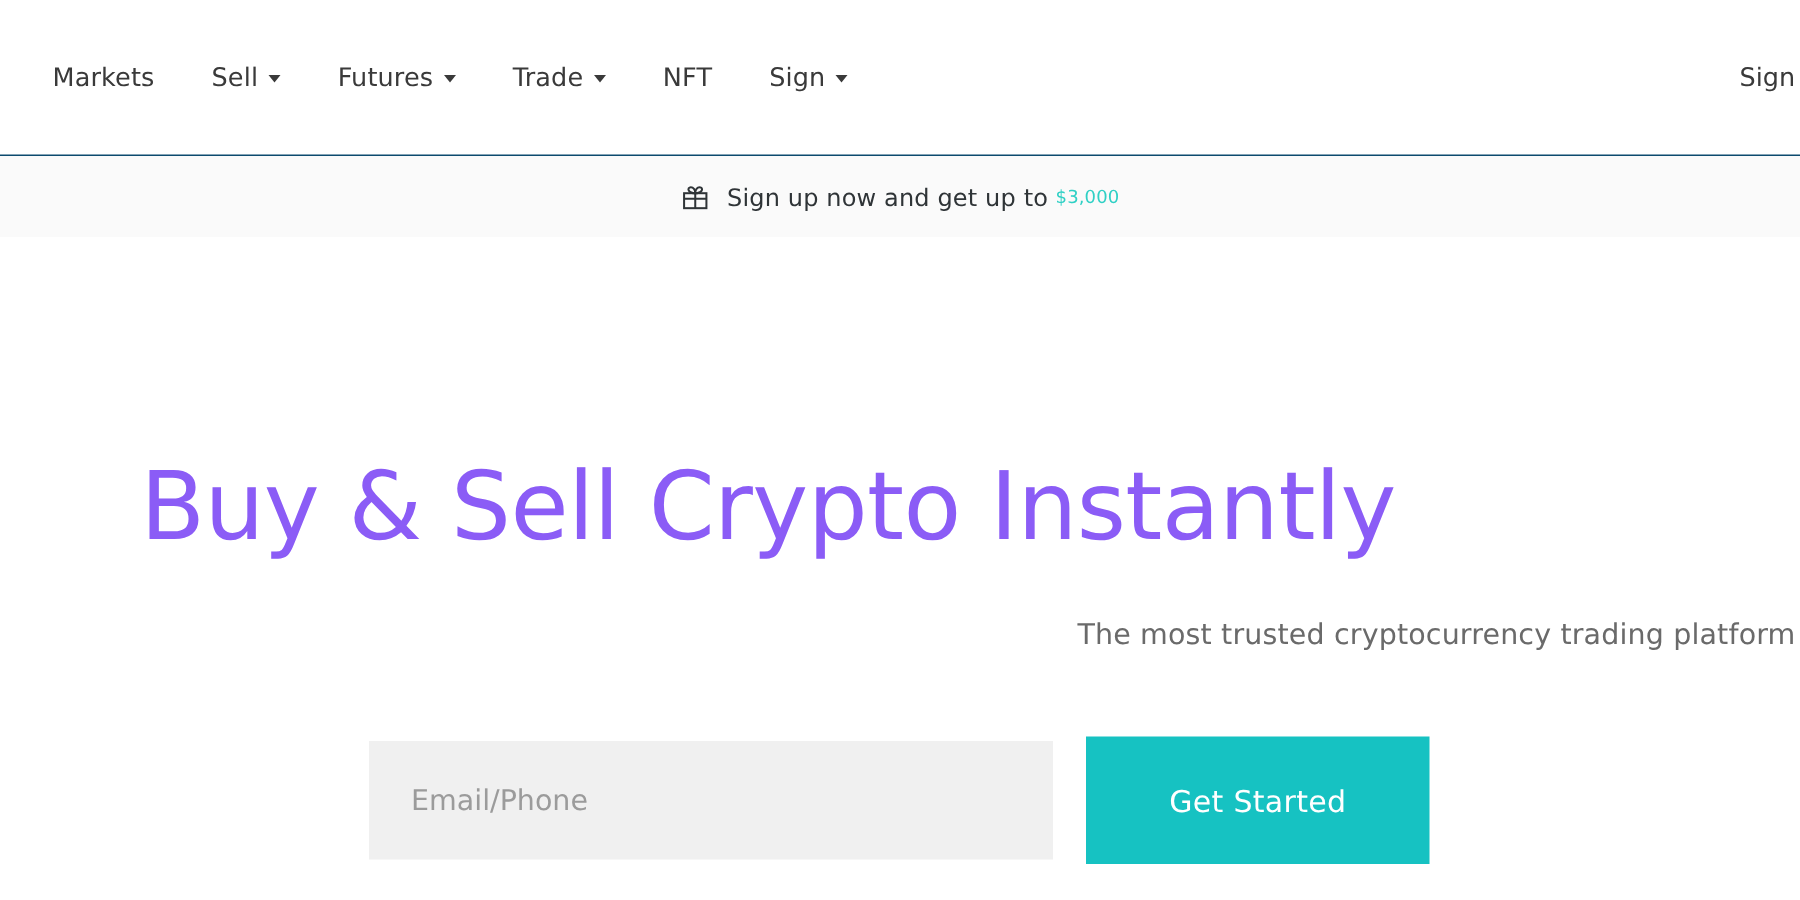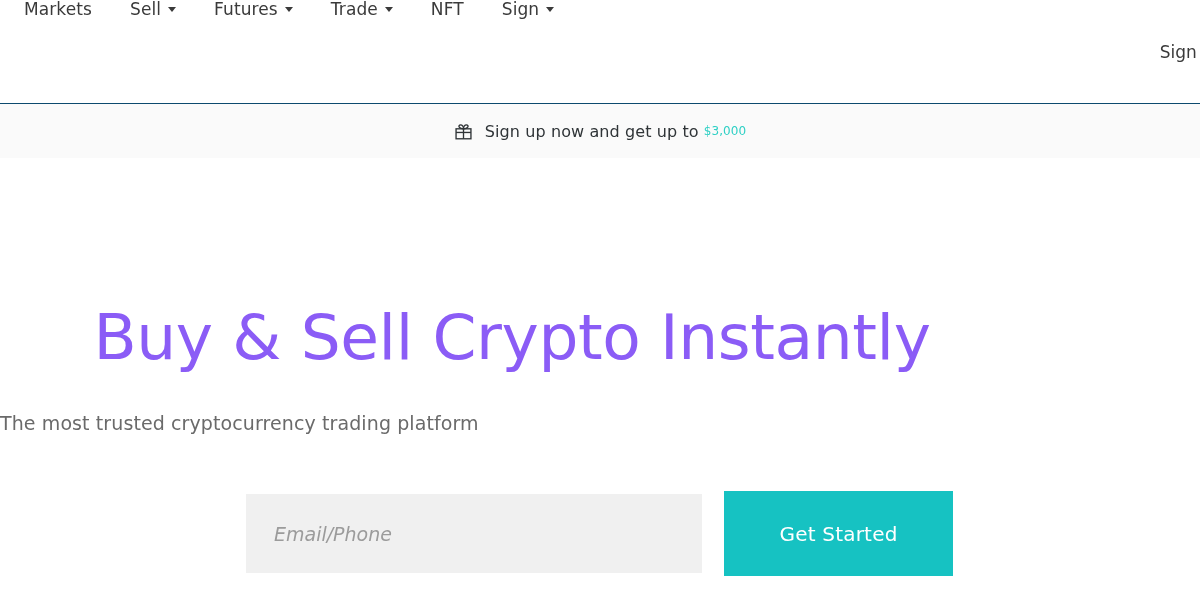--- a/index.html
+++ b/index.html
@@ -11,22 +11,22 @@
   }
   .page { position:relative; width:1200px; height:600px; background:#fff; }
 
   
   .header {
     position:absolute; left:0; top:0; width:1200px; height:103px;
     background:#ffffff;
   }
   .nav {
     position:absolute; left:0; top:0; height:103px;
-    display:flex; align-items:flex-start;
-    padding-left:24px;
+    display:flex; align-items:center;
+    padding-left:35px;
   }
   .nav-item {
     display:flex; align-items:center;
     font-size:17px; color:#3a3a3a; letter-spacing:.1px;
     margin-right:38px; white-space:nowrap; cursor:pointer;
     line-height:1;
   }
   .nav-item .lbl { position:relative; top:1px; }
   .caret {
     display:inline-block; width:0; height:0;
@@ -55,34 +55,33 @@
   
   .hero { position:absolute; left:0; top:158px; width:1200px; height:442px; }
   .headline {
     position:absolute; left:0; top:148px; width:1024px;
     text-align:center; font-size:63px; font-weight:400;
     color:#8b5cf6; letter-spacing:-0.4px; line-height:1;
     white-space:nowrap;
   }
   .subtitle {
     position:absolute; left:0; top:256px; width:1197px;
-    text-align:left; font-size:19px; color:#6a6a6a;
+    text-align:right; font-size:19px; color:#6a6a6a;
     letter-spacing:.1px; line-height:1;
   }
 
   
   .form-row { position:absolute; left:246px; top:333px; }
   .email-field {
     position:absolute; left:0; top:3px;
     width:456px; height:79px;
     background:#f0f0f0; border:none; outline:none;
     font-family:"DejaVu Sans", sans-serif;
     font-size:19px; color:#3a3a3a;
     padding:0 28px;
-    font-style:italic;
   }
   .email-field::placeholder { color:#9b9b9b; opacity:1; }
   .cta-button {
     position:absolute; left:478px; top:0;
     width:229px; height:85px;
     background:#16c2c2; border:none; outline:none; cursor:pointer;
     color:#ffffff; font-family:"DejaVu Sans", sans-serif;
     font-size:20px; font-weight:normal; letter-spacing:.2px;
   }
 </style>

